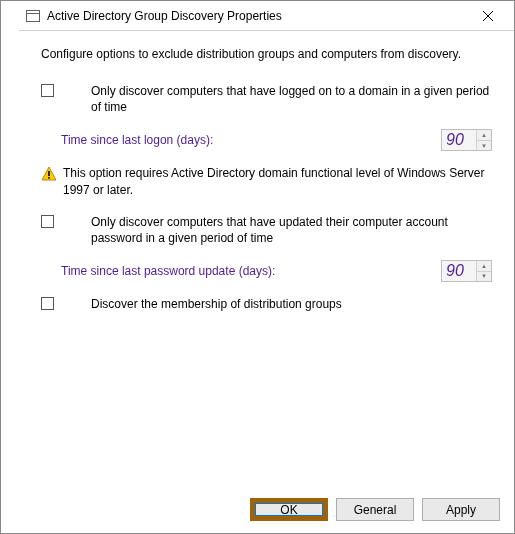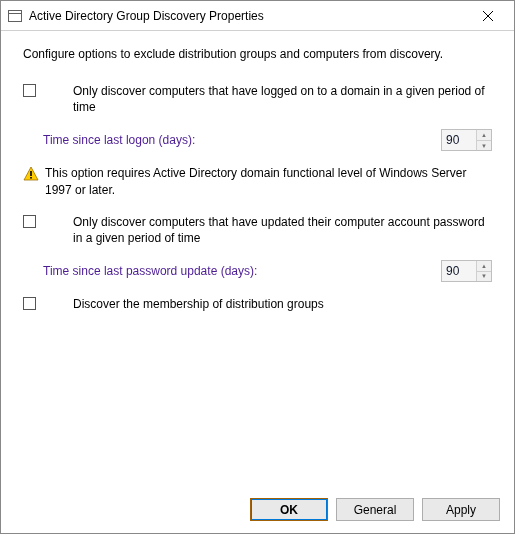--- a/index.html
+++ b/index.html
@@ -14,20 +14,21 @@
     height: 534px;
     overflow: hidden;
   }
   .window {
     width: 515px;
     height: 534px;
     border: 1px solid #888;
     background: #fff;
     display: flex;
     flex-direction: column;
+    padding-left: 18px;
   }
   .titlebar {
     height: 30px;
     display: flex;
     align-items: center;
     padding: 0 6px;
     border-bottom: 1px solid #d0d0d0;
   }
   .title-icon {
     width: 16px;
@@ -122,23 +123,24 @@
     align-items: stretch;
     border: 1px solid #bfbfbf;
     height: 22px;
     background: #f5f5f5;
   }
   .spinner-input {
     width: 34px;
     padding: 0 4px;
     display: flex;
     align-items: center;
-    color: #0f172a;
-    font-size: 12px;
+    color: #4c1d95;
+    font-size: 16px;
     background: #f5f5f5;
+    font-style: italic;
   }
   .spinner-btns {
     display: flex;
     flex-direction: column;
     border-left: 1px solid #cfcfcf;
     width: 15px;
   }
   .spin-btn {
     flex: 1;
     display: flex;
@@ -171,23 +173,22 @@
     height: 23px;
     border: 1px solid #adadad;
     background: #e9e9e9;
     font-size: 12px;
     display: flex;
     align-items: center;
     justify-content: center;
     cursor: default;
   }
   .btn.default {
-    border: 1px solid #a16207;
+    border: 5px solid #a16207;
     box-shadow: inset 0 0 0 1px #0078d7;
-    font-weight: bold;
   }
 </style>
 </head>
 <body>
 
 <div class="window">
 
   <div class="titlebar">
     <span class="title-icon">
       <svg width="16" height="16" viewBox="0 0 16 16">

